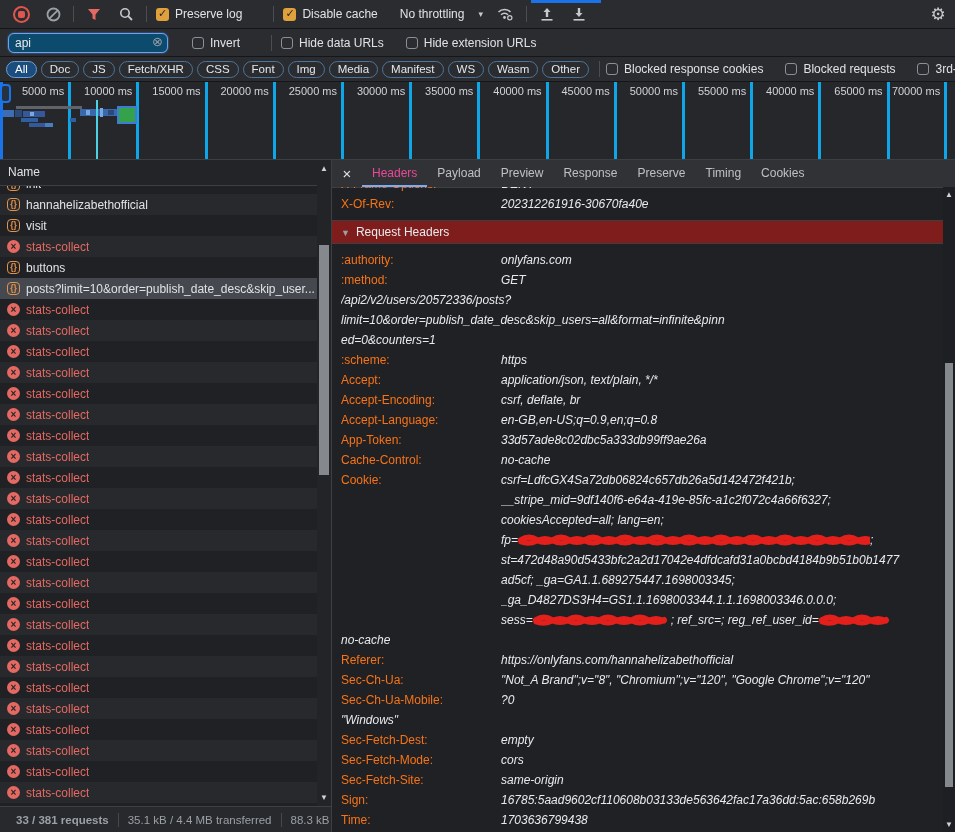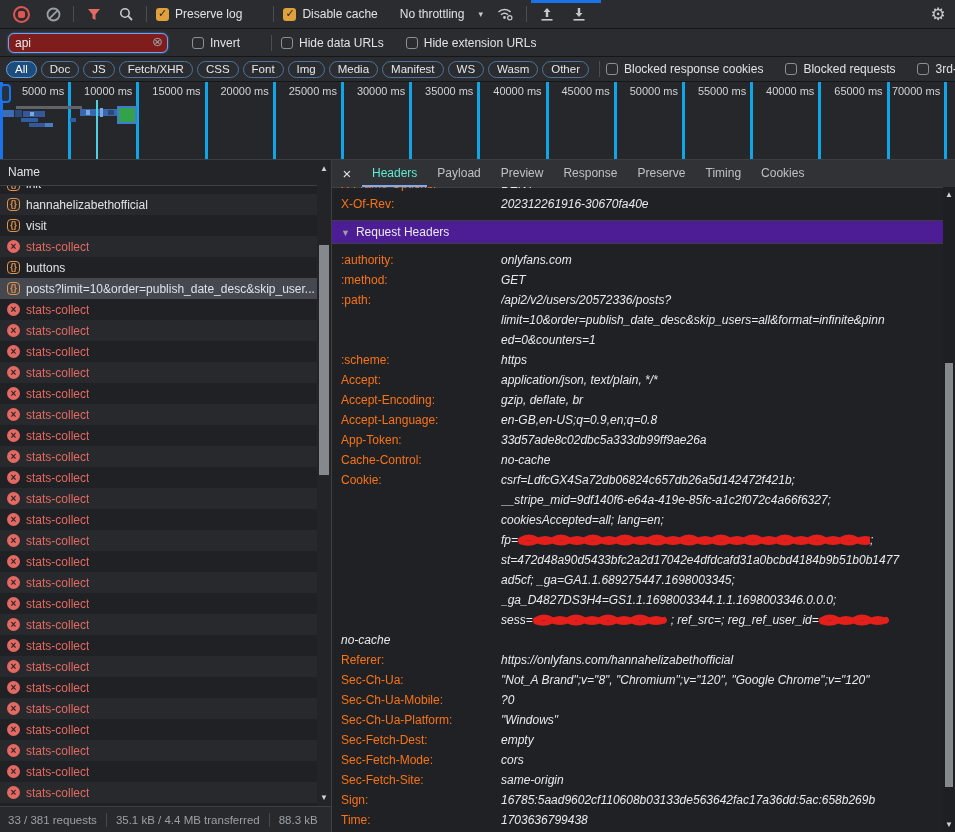--- a/index.html
+++ b/index.html
@@ -17,21 +17,21 @@
   .rec-inner{width:7px;height:7px;background:#df5650;border-radius:2px;}
   .chk{width:13px;height:13px;flex:none;border-radius:3px;margin-right:6px;position:relative;}
   .chk.on{background:#e0a03c;}
   .chk.on::after{content:"✓";position:absolute;left:2px;top:-1px;font-size:11px;font-weight:bold;color:#26272a;}
   .chk.off{border:1.5px solid #8a9099;width:10px;height:10px;background:transparent;}
   .tb-label{margin-right:4px;white-space:nowrap;}
   .caret{font-size:9px;color:#c5c9ce;margin-left:10px;}
   #gear{position:absolute;right:6px;top:3px;font-size:17px;color:#c5c9ce;}
   
   #filterrow{top:29px;height:27px;background:#2b2c2f;border-bottom:1px solid #151619;}
-  #filter-input{position:relative;margin-left:8px;width:158px;height:18px;background:#7f1d1d;
+  #filter-input{position:relative;margin-left:8px;width:158px;height:18px;background:#0c4a6e;
      border:1px solid #6ca1f4;border-radius:6px;box-shadow:0 0 2px #4a90e2;display:flex;align-items:center;flex:none;}
   #filter-input .txt{margin-left:6px;color:#e8eaed;}
   #filter-input .clr{position:absolute;right:4px;top:0px;color:#9aa0a6;font-size:13px;cursor:pointer;}
   .chk-item{display:flex;align-items:center;margin-right:18px;white-space:nowrap;cursor:pointer;}
   
   #chipsrow{top:57px;height:24px;background:#2b2c2f;border-bottom:1px solid #151619;}
   .chip{flex:none;padding:1px 8px 2px;border:1px solid #4d749c;border-radius:10px;margin-right:4px;
         font-size:11.5px;color:#e4e7ea;cursor:pointer;white-space:nowrap;}
   .chip.active{background:#1b4d7e;border-color:#6ba0d8;color:#fff;}
   
@@ -65,29 +65,29 @@
   
   .sbar{position:absolute;top:0;bottom:0;background:#232427;}
   #lsbar{right:0;width:14px;bottom:26px;}
   .sb-arrow{position:absolute;left:0;right:0;text-align:center;font-size:8px;color:#cfd2d6;}
   .sb-thumb{position:absolute;left:2px;right:2px;background:#85898d;border-radius:0px;}
   
   #right{position:relative;flex:1;overflow:hidden;}
   #tabbar{height:27px;background:#313235;display:flex;align-items:center;border-bottom:1px solid #3c4043;}
   #tab-close{width:30px;text-align:center;font-size:15px;color:#dfe3e7;cursor:pointer;flex:none;}
   .tab{padding:0 10px;height:27px;line-height:27px;color:#bdc1c6;cursor:pointer;flex:none;}
-  .tab.active{color:#5eead4;box-shadow:inset 0 -2px 0 #7cacf8;}
+  .tab.active{color:#ec4899;box-shadow:inset 0 -2px 0 #7cacf8;}
   #detail{position:absolute;left:0;right:12px;top:27px;bottom:0;overflow:hidden;padding-left:9px;}
   .hrow{display:flex;line-height:20px;}
   .hkey{width:160px;flex:none;color:#f97316;white-space:nowrap;}
   .hval{flex:1;color:#e8eaed;word-break:break-all;}
   .hline{line-height:20px;white-space:nowrap;overflow:hidden;font-style:italic;}
   #partial-row{height:7px;overflow:hidden;}
   #partial-row .hrow{margin-top:-13px;}
-  .section-row{height:22px;line-height:22px;background:#4c1d95;border-top:1px solid #3c4043;border-bottom:1px solid #3c4043;
+  .section-row{height:22px;line-height:22px;background:#7f1d1d;border-top:1px solid #3c4043;border-bottom:1px solid #3c4043;
      margin:6px 0 6px -9px;padding-left:9px;color:#e8eaed;}
   .section-row .tri{color:#9aa0a6;font-size:9px;margin-right:6px;}
   .scribble{display:inline-block;vertical-align:middle;height:15px;margin-top:-3px;}
   
   #rsbar{right:0;width:12px;top:27px;background:#1e1f22;}
 </style>
 </head>
 <body>
 
 <div id="app">
@@ -465,21 +465,21 @@
               <span class="rname">stats-collect</span>
             </div>
           </div>
         </div>
       <div id="lsbar" class="sbar">
         <div class="sb-arrow" style="top:4px;">▲</div>
         <div class="sb-thumb" style="top:85px;height:230px;"></div>
         <div class="sb-arrow" style="bottom:4px;">▼</div>
       </div>
       <div id="statusbar">
-        <span style="margin-left:8px;">33 / 381 requests</span>
+        <span style="margin-left:16px;font-weight:bold;">33 / 381 requests</span>
         <span class="sb-div"></span>
         <span>35.1 kB / 4.4 MB transferred</span>
         <span class="sb-div"></span>
         <span>88.3 kB</span>
       </div>
     </div>
 
     <div id="right">
       <div id="tabbar">
         <div id="tab-close">×</div>
@@ -518,21 +518,20 @@
                 <div class="hline">onlyfans.com</div>
               </div>
             </div>
             <div class="hrow">
               <div class="hkey">:method:</div>
               <div class="hval">
                 <div class="hline">GET</div>
               </div>
             </div>
             <div class="hrow">
-              <div class="hkey">:path:</div>
               <div class="hval">
                 <div class="hline">/api2/v2/users/20572336/posts?</div>
                 <div class="hline">limit=10&amp;order=publish_date_desc&amp;skip_users=all&amp;format=infinite&amp;pinn</div>
                 <div class="hline">ed=0&amp;counters=1</div>
               </div>
             </div>
             <div class="hrow">
               <div class="hkey">:scheme:</div>
               <div class="hval">
                 <div class="hline">https</div>
@@ -540,21 +539,21 @@
             </div>
             <div class="hrow">
               <div class="hkey">Accept:</div>
               <div class="hval">
                 <div class="hline">application/json, text/plain, */*</div>
               </div>
             </div>
             <div class="hrow">
               <div class="hkey">Accept-Encoding:</div>
               <div class="hval">
-                <div class="hline">gzip, deflate, br</div>
+                <div class="hline">csrf, deflate, br</div>
               </div>
             </div>
             <div class="hrow">
               <div class="hkey">Accept-Language:</div>
               <div class="hval">
                 <div class="hline">en-GB,en-US;q=0.9,en;q=0.8</div>
               </div>
             </div>
             <div class="hrow">
               <div class="hkey">App-Token:</div>
@@ -607,21 +606,20 @@
                 <div class="hline">"Not_A Brand";v="8", "Chromium";v="120", "Google Chrome";v="120"</div>
               </div>
             </div>
             <div class="hrow">
               <div class="hkey">Sec-Ch-Ua-Mobile:</div>
               <div class="hval">
                 <div class="hline">?0</div>
               </div>
             </div>
             <div class="hrow">
-              <div class="hkey">Sec-Ch-Ua-Platform:</div>
               <div class="hval">
                 <div class="hline">"Windows"</div>
               </div>
             </div>
             <div class="hrow">
               <div class="hkey">Sec-Fetch-Dest:</div>
               <div class="hval">
                 <div class="hline">empty</div>
               </div>
             </div>

